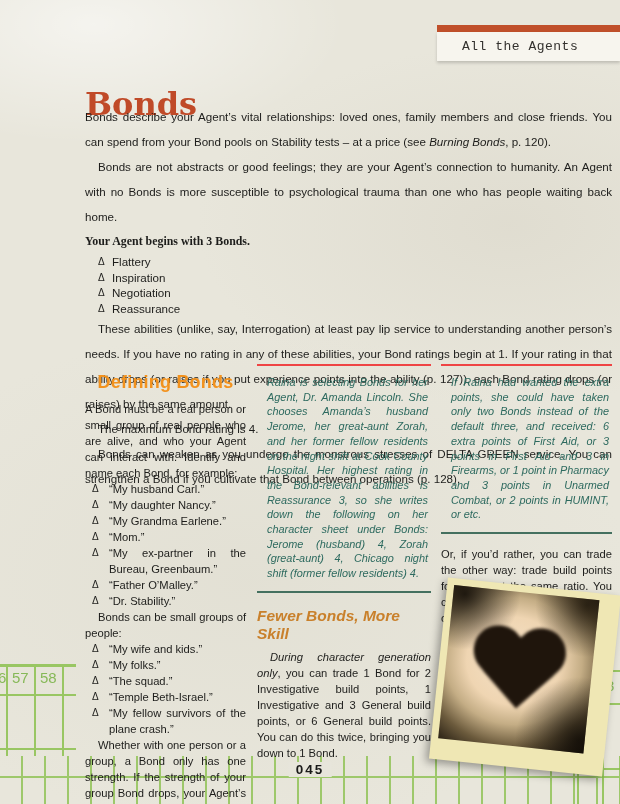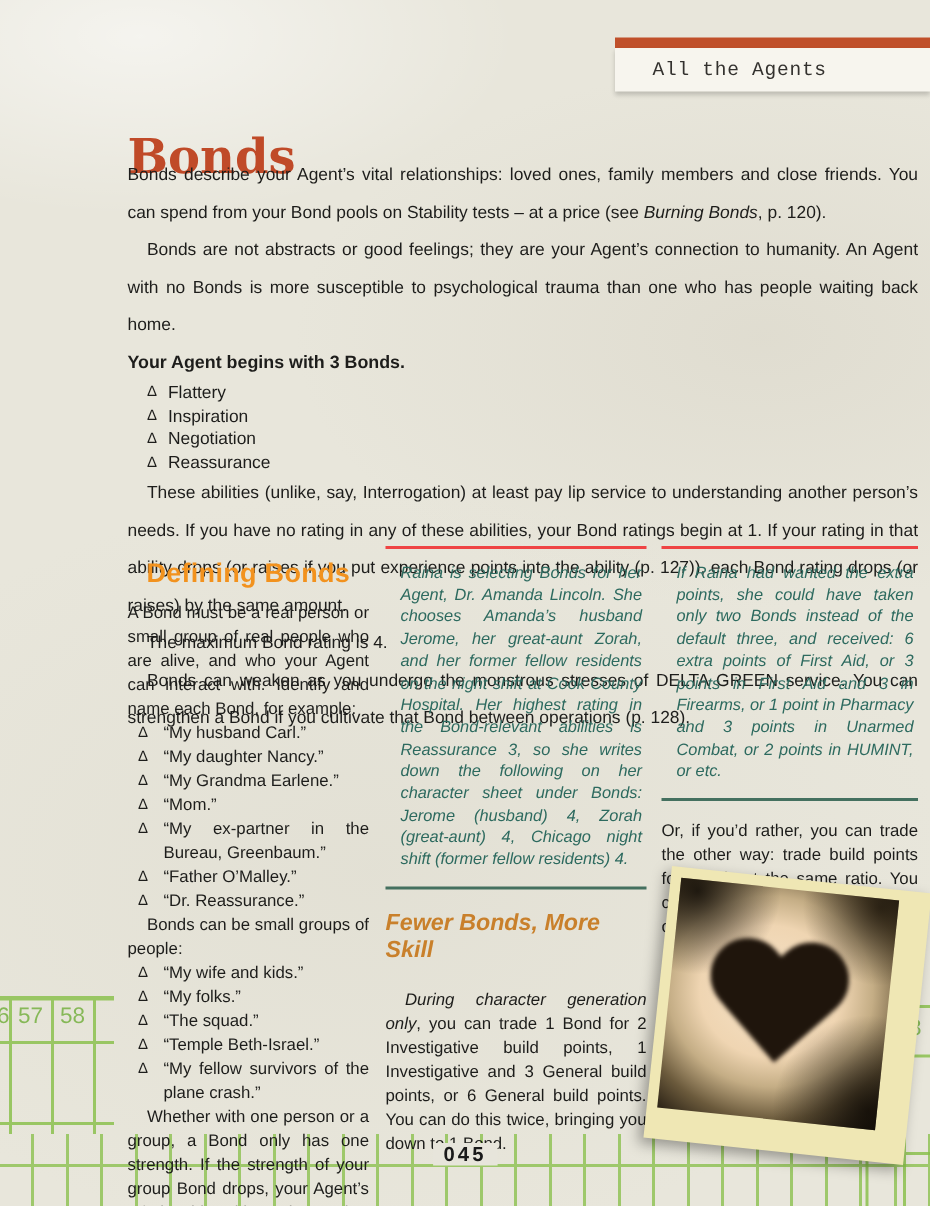--- a/index.html
+++ b/index.html
@@ -55,37 +55,37 @@
     background-position:0 2px,0 24px,0 22px;
     background-repeat:no-repeat;
   }
   .page-number{
     position:absolute;left:50%;top:762px;transform:translateX(-50%);
     font-size:13.5px;font-weight:bold;letter-spacing:2px;color:#1a1a1a;
     background:#e7e5db;padding:0 7px;z-index:3;
   }
 
   
-  .tab{position:absolute;right:0;top:25px;width:210px;z-index:2;}
+  .tab{position:absolute;right:0;top:25px;width:183px;z-index:2;}
   .tab-bar{height:7px;background:#c0502a;}
   .tab-body{
     background:#f7f5ee;height:29px;box-shadow:0 2px 3px rgba(0,0,0,.18);
     display:flex;align-items:center;padding-left:25px;box-sizing:border-box;
   }
   .tab-label{font-family:"Liberation Mono",monospace;font-size:13px;color:#33312e;letter-spacing:.5px;}
 
   
   .page-title{
     position:absolute;left:85px;top:64px;
     font-family:"DejaVu Serif",serif;font-weight:bold;font-size:32px;color:#c04a28;
   }
   .intro{position:absolute;left:85px;top:104px;width:527px;}
   .intro p{margin:0;font-size:11.6px;line-height:25px;text-align:justify;}
   .ind{text-indent:13px;}
-  .rule-heading{font-weight:bold;font-size:11.9px !important;}
+  .rule-heading{font-weight:bold;font-size:11.9px !important;font-family:Liberation Serif, serif;}
 
   ul.bond-list{list-style:none;margin:0;padding:0;}
   .bond-list li{position:relative;padding-left:24px;text-align:justify;}
   .intro .bond-list li{line-height:15.5px;font-size:11.6px;padding-left:27px;}
   .intro .bond-list .dlt{left:13px;}
   .dlt{position:absolute;left:7px;font-size:10px;}
 
   
   .col{position:absolute;}
   .col1{left:85px;top:372px;width:161px;}
@@ -99,21 +99,21 @@
   }
   .example-box{
     border-top:2px solid #ef4444;border-bottom:2px solid #44705f;
     padding:9px 3px 10px 10px;
   }
   .example-box p{
     margin:0;font-style:italic;color:#2d6a5f;
     font-size:10.9px;line-height:14.7px;text-align:justify;
   }
   .fewer-heading{
-    margin:14px 0 16px 0;width:152px;
+    margin:14px 0 6px 0;width:152px;
     font-size:15.5px;line-height:18px;font-weight:bold;font-style:italic;color:#c9802b;
   }
   .trade-para{margin-top:12px !important;}
 
   
   .polaroid{
     position:absolute;left:438px;top:586px;width:160px;height:168px;
     background:#efe7b4;padding:7px;transform:rotate(6deg);z-index:4;
     box-shadow:-3px 4px 9px rgba(0,0,0,.35);
   }
@@ -174,21 +174,21 @@
 <div class="col col1">
   <h2 class="defining-heading">Defining Bonds</h2>
   <p>A Bond must be a real person or small group of real people who are alive, and who your Agent can interact with. Identify and name each Bond, for example:</p>
   <ul class="bond-list">
     <li><span class="dlt">Δ</span><span>“My husband Carl.”</span></li>
     <li><span class="dlt">Δ</span><span>“My daughter Nancy.”</span></li>
     <li><span class="dlt">Δ</span><span>“My Grandma Earlene.”</span></li>
     <li><span class="dlt">Δ</span><span>“Mom.”</span></li>
     <li><span class="dlt">Δ</span><span>“My ex-partner in the Bureau, Greenbaum.”</span></li>
     <li><span class="dlt">Δ</span><span>“Father O’Malley.”</span></li>
-    <li><span class="dlt">Δ</span><span>“Dr. Reassurance.”</span></li>
+    <li><span class="dlt">Δ</span><span>“Dr. Stability.”</span></li>
   </ul>
   <p class="ind">Bonds can be small groups of people:</p>
   <ul class="bond-list">
     <li><span class="dlt">Δ</span><span>“My wife and kids.”</span></li>
     <li><span class="dlt">Δ</span><span>“My folks.”</span></li>
     <li><span class="dlt">Δ</span><span>“The squad.”</span></li>
     <li><span class="dlt">Δ</span><span>“Temple Beth-Israel.”</span></li>
     <li><span class="dlt">Δ</span><span>“My fellow survivors of the plane crash.”</span></li>
   </ul>
   <p class="ind">Whether with one person or a group, a Bond only has one strength. If the strength of your group Bond drops, your Agent’s relationship with each member of that group suffers.</p>

